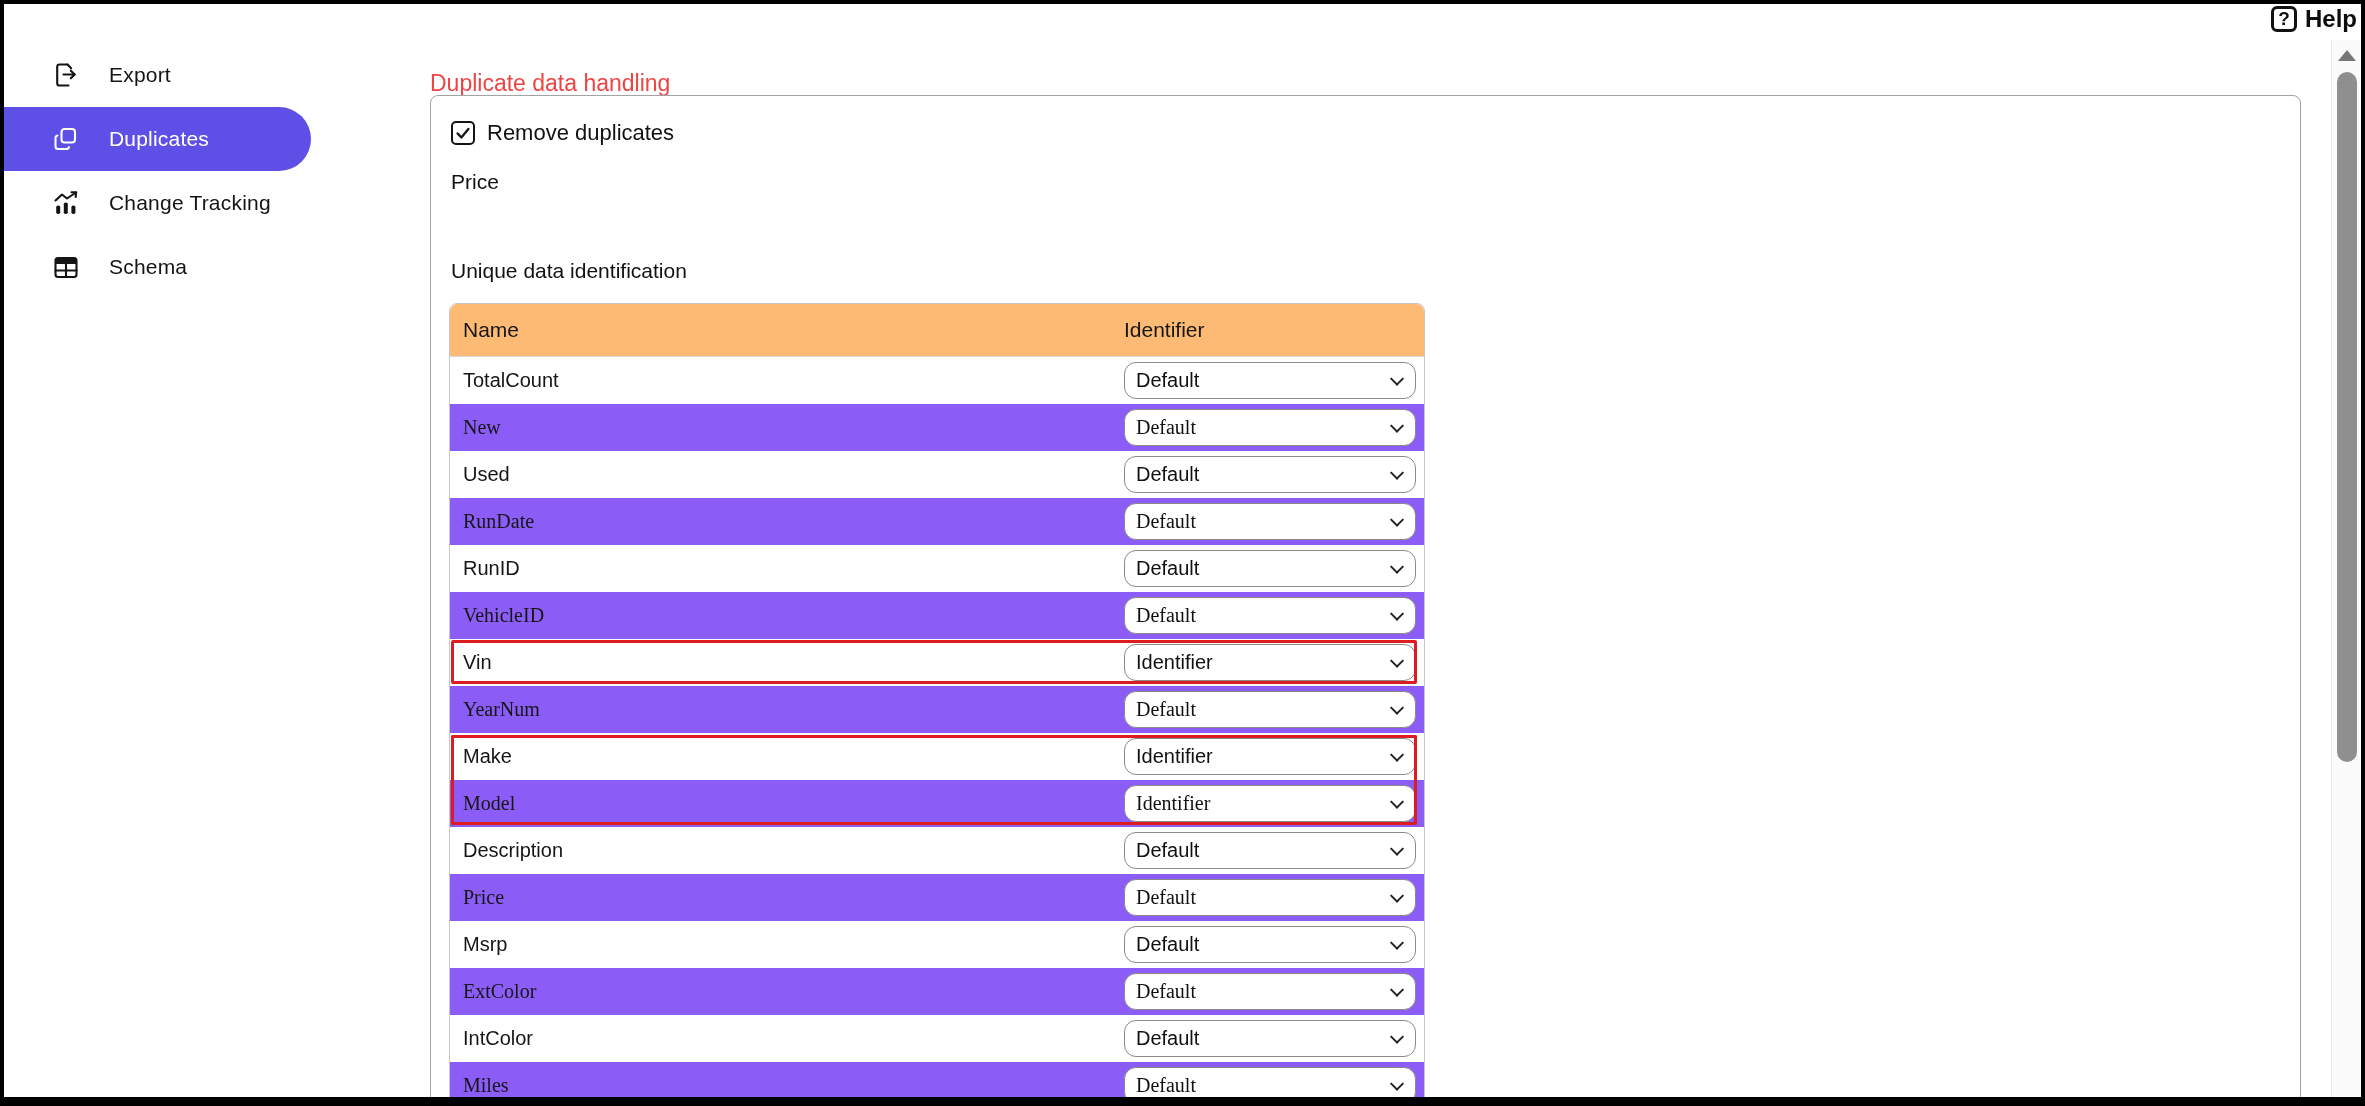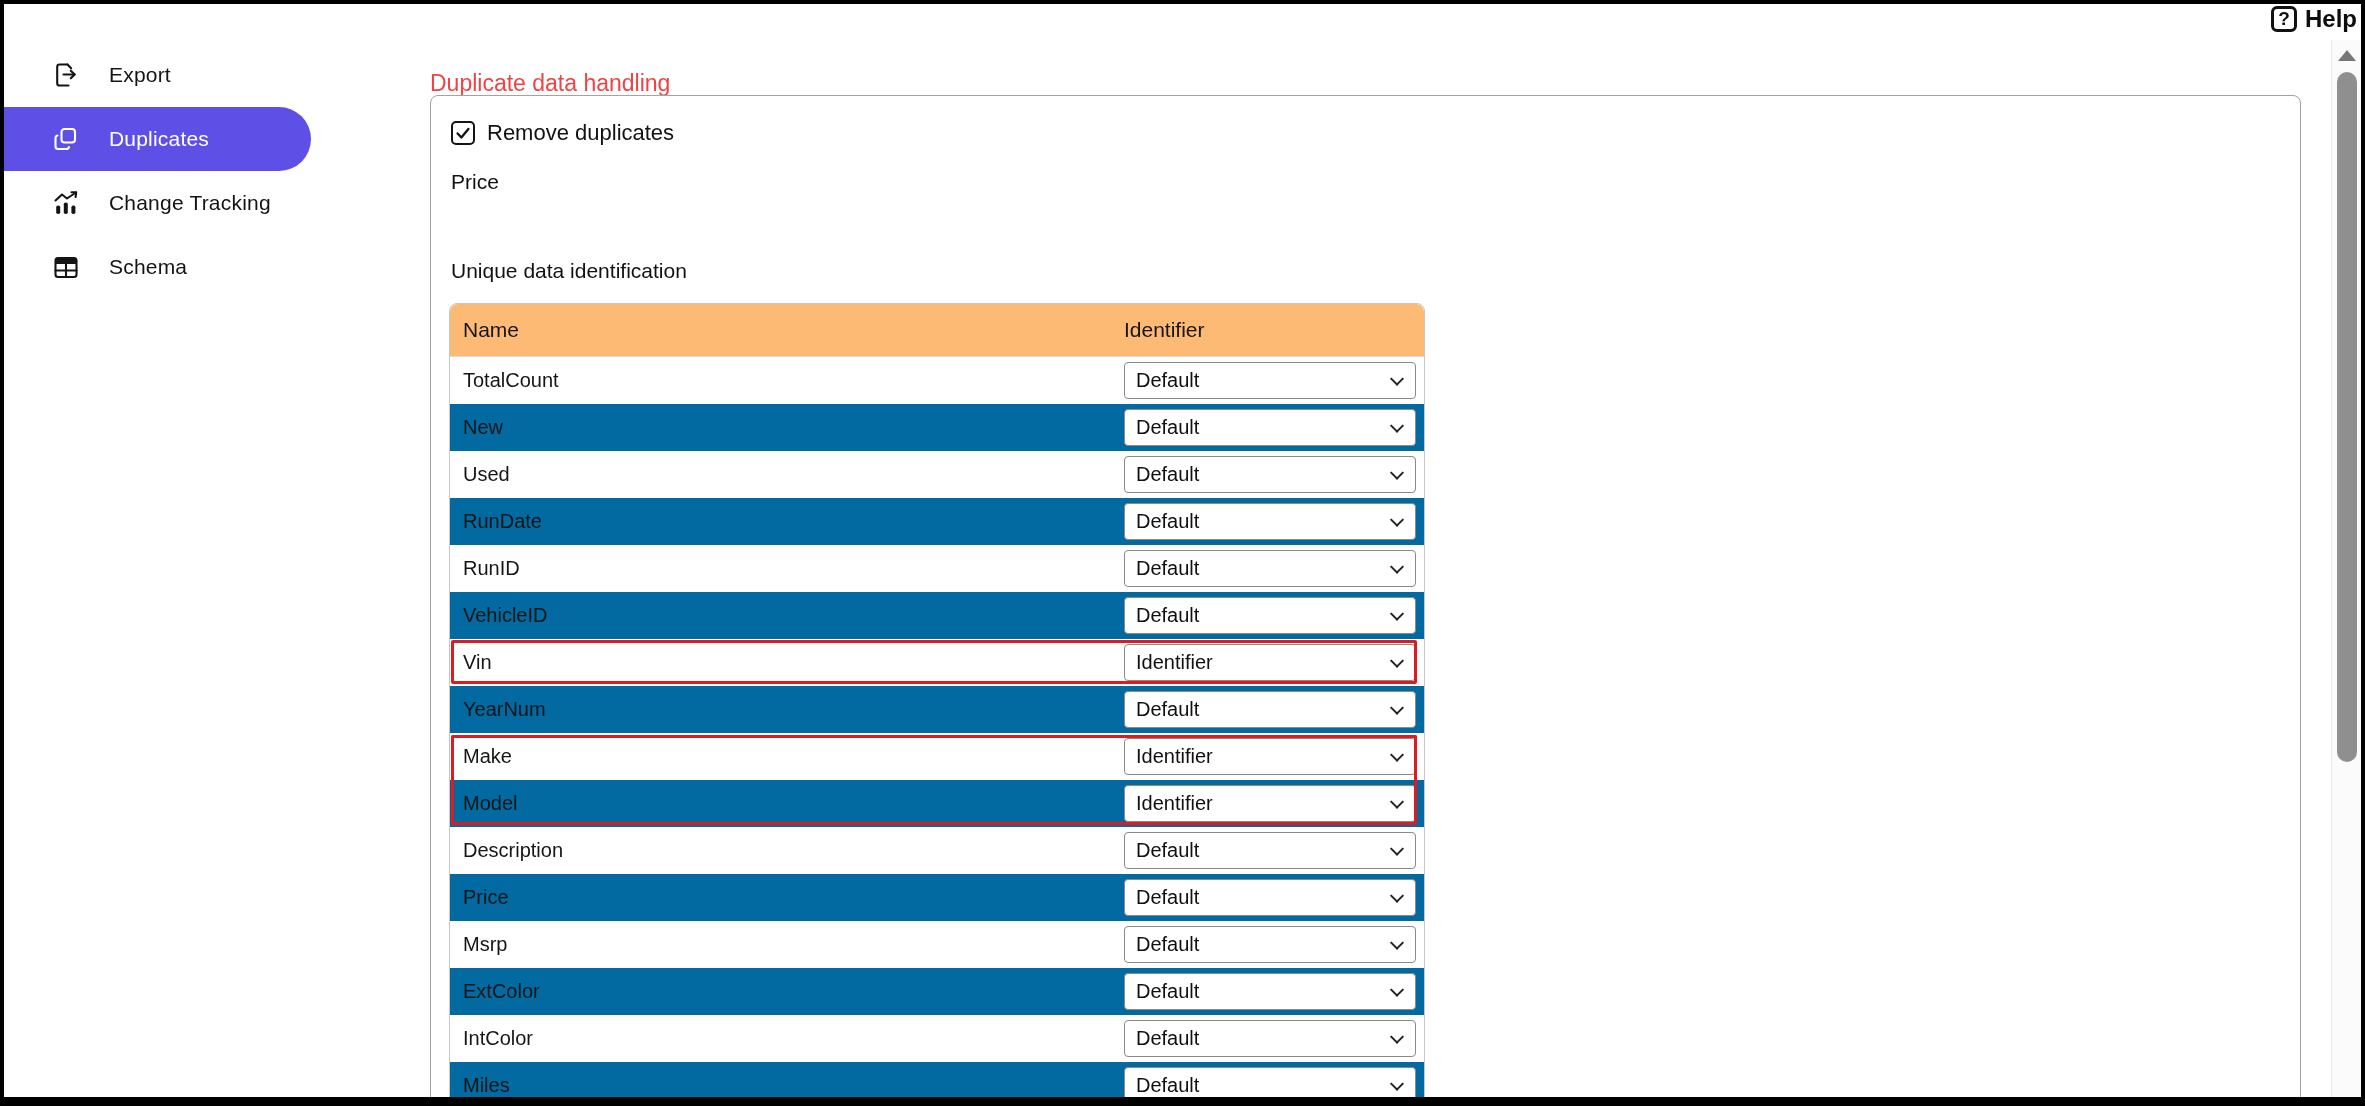--- a/index.html
+++ b/index.html
@@ -134,26 +134,26 @@
     display:flex; align-items:center;
   }
   .th { font-size:21px; color:#161616; font-weight:400; }
   .th-name { padding-left:13px; }
   .th-identifier { position:absolute; left:674px; }
 
   .trow {
     position:relative; height:47px;
     display:flex; align-items:center;
   }
-  .trow.alt { background:#0369a1; }
+  .trow.alt { background:#8b5cf6;font-family:Liberation Serif, serif; }
   .row-name { padding-left:13px; font-size:20px; color:#161616; }
   .row-select {
     position:absolute; left:674px; top:5px;
     width:292px; height:37px;
-    border-color:#8a8a8a; border-radius:4px;
+    border-color:#8a8a8a; border-radius:12px;
   }
   .row-select .chev { right:13px; width:10px; height:10px; }
 
   
   .hl {
     position:absolute; pointer-events:none; z-index:5;
     border:3px solid #dc1c21;
   }
   .hl-single { top:1px; bottom:2px; left:1px; right:7px; border-radius:2px; }
   .hl-top    { top:2px; bottom:0;  left:1px; right:7px; border-bottom:none; border-radius:2px 2px 0 0; }

